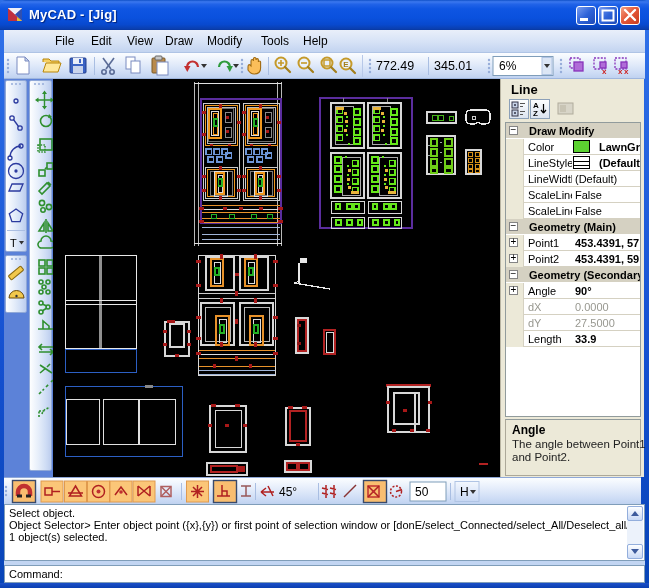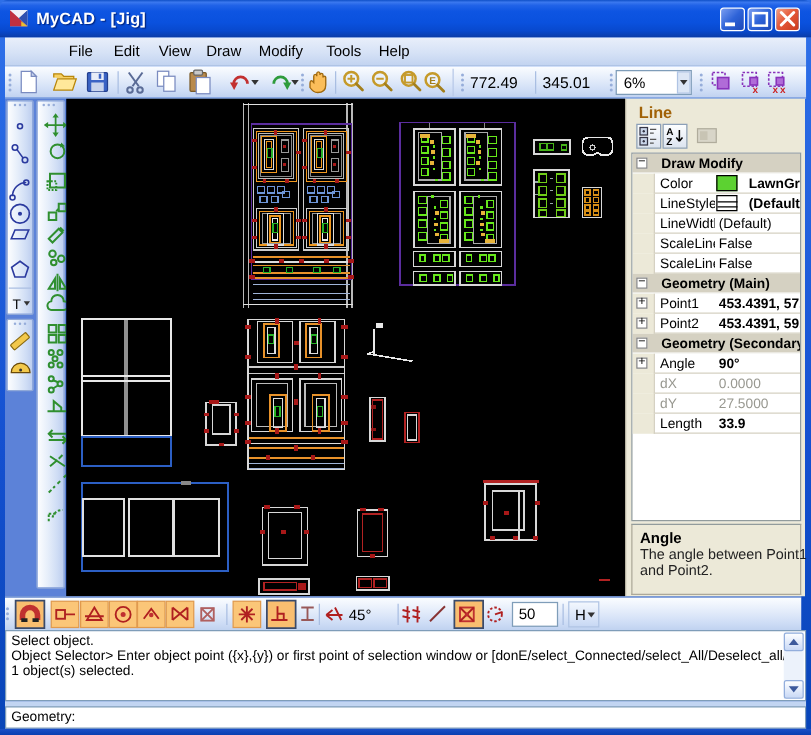--- a/index.html
+++ b/index.html
@@ -676,21 +676,21 @@
           <rect x="339" y="350" width="4" height="3"></rect>
           <rect x="357" y="350" width="4" height="3"></rect>
           <rect x="373" y="350" width="4" height="3"></rect>
           <rect x="350" y="330" width="4" height="3"></rect>
         </g>
 </g>
 <rect x="426" y="384" width="9" height="1.5" fill="#B22222"></rect>
 </svg>
 </div>
 <div id="panel" class="abs">
-  <div class="abs" style="left:10px;top:3px;font-size:13px;font-weight:bold;color:#a16207">Line</div>
+  <div class="abs" style="left:10px;top:3px;font-size:13px;font-weight:bold;color:#000000">Line</div>
 
   <div class="abs" style="left:8px;top:20px;width:20px;height:20px;background:linear-gradient(180deg,#FDFEFF,#DCE4F0);border:1px solid #8CA0B8">
     <svg width="18" height="18">
         <g fill="none" stroke="#334" stroke-width="1">
           <rect x="2" y="2" width="6" height="6" fill="#C8D4E8"></rect>
           <rect x="2" y="10" width="6" height="6" fill="#C8D4E8"></rect>
           <path d="M4 5 h2 M5 4 v2 M4 13 h2 M5 12 v2"></path>
           <path d="M10 3.5 h5 M10 6.5 h3 M10 11.5 h5 M10 14.5 h3" stroke="#555"></path>
         </g>
       </svg>
@@ -879,17 +879,17 @@
           <path d="M7 4 l4 5 h-8 z" fill="#3D5A9C"></path>
         </svg></div>
     <div class="abs" style="left:0;bottom:0;width:16px;height:15px;background:linear-gradient(180deg,#FDFEFF,#C9D9F6);border:1px solid #93AEDC;border-radius:2px">
       <svg width="14" height="13">
           <path d="M7 9 l4 -5 h-8 z" fill="#3D5A9C"></path>
         </svg></div>
   </div>
 </div>
 <div id="gapstrip" class="abs"></div>
 <div id="cmdline" class="abs">
-    <span style="position:absolute;left:4px;top:2px">Geometry:</span>
+    <span style="position:absolute;left:4px;top:2px">Command:</span>
   </div>
 <div id="bottomborder" class="abs"></div>
 <div id="leftborder" class="abs"></div>
 <div id="rightborder" class="abs"></div>
 
 </body></html>

